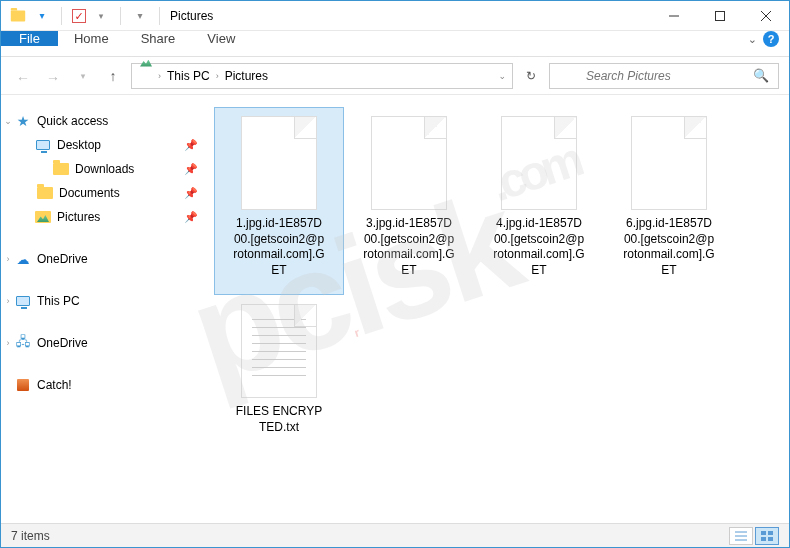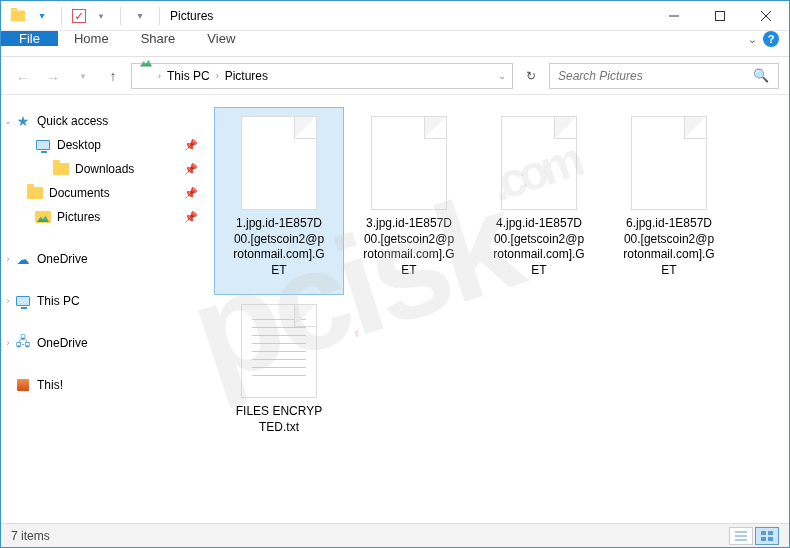--- a/index.html
+++ b/index.html
@@ -22,21 +22,21 @@
 .navbar { height: 38px; display: flex; align-items: center; padding: 0 10px; gap: 6px; border-bottom: 1px solid #e8e8e8; }
 .nav-arrow { width: 24px; height: 24px; display: flex; align-items: center; justify-content: center; color: #bbb; font-size: 14px; }
 .nav-arrow.active { color: #555; }
 .breadcrumb { flex: 1; height: 26px; border: 1px solid #ccc; display: flex; align-items: center; padding: 0 6px; gap: 4px; }
 .breadcrumb .bc-icon { width: 16px; height: 16px; }
 .breadcrumb .bc-seg { color: #000; padding: 0 2px; }
 .breadcrumb .bc-chev { color: #888; font-size: 9px; }
 .breadcrumb .bc-drop { margin-left: auto; display: flex; align-items: center; gap: 8px; }
 .refresh { width: 24px; height: 24px; display: flex; align-items: center; justify-content: center; color: #555; }
 .searchbox { width: 230px; height: 26px; border: 1px solid #ccc; display: flex; align-items: center; padding: 0 8px; }
-.searchbox input { border: 0; flex: 1; outline: none; color: #be185d; font-style: italic; }
+.searchbox input { border: 0; flex: 1; outline: none; color: #be185d; font-style: italic; margin-left: 28px; }
 .searchbox .sicon { color: #888; font-size: 13px; }
 
 .content { display: flex; height: calc(100% - 30px - 26px - 38px - 24px); }
 .sidebar { width: 205px; padding: 14px 0 0 0; overflow: auto; }
 .sb-group { margin-bottom: 18px; }
 .sb-item { height: 24px; display: flex; align-items: center; padding: 0 8px 0 20px; gap: 6px; color: #000; position: relative; }
 .sb-item.head { padding-left: 14px; }
 .sb-item .chev { position: absolute; left: 2px; color: #999; font-size: 9px; width: 10px; text-align: center; }
 .sb-item .pin { margin-left: auto; color: #888; font-size: 11px; }
 .sb-icon { width: 16px; height: 16px; display: flex; align-items: center; justify-content: center; }
@@ -156,21 +156,21 @@
         <span>Desktop</span>
         <span class="pin">📌</span>
       </div>
       <div class="sb-item" style="padding-left:52px;">
         <span class="sb-icon">
             <span class="ico-folder"></span>
           </span>
         <span>Downloads</span>
         <span class="pin">📌</span>
       </div>
-      <div class="sb-item" style="padding-left:26px;">
+      <div class="sb-item" style="padding-left:36px;">
         <span class="sb-icon">
             <span class="ico-folder"></span>
           </span>
         <span>Documents</span>
         <span class="pin">📌</span>
       </div>
       <div class="sb-item" style="padding-left:34px;">
         <span class="sb-icon">
             <span class="ico-pic"></span>
           </span>
@@ -199,21 +199,21 @@
         <span class="chev">›</span>
         <span class="sb-icon ico-net">🖧</span>
         <span>OneDrive</span>
       </div>
     </div>
     <div class="sb-group">
       <div class="sb-item head">
         <span class="sb-icon">
             <span class="ico-catch"></span>
           </span>
-        <span>This!</span>
+        <span>Catch!</span>
       </div>
     </div>
   </div>
 
   <div class="filepane" id="filepane">
       <div class="file-item selected">
         <div class="file-thumb">
           <div class="fold"></div>
         </div>
         <div class="file-label">1.jpg.id-1E857D00.[getscoin2@protonmail.com].GET</div>

